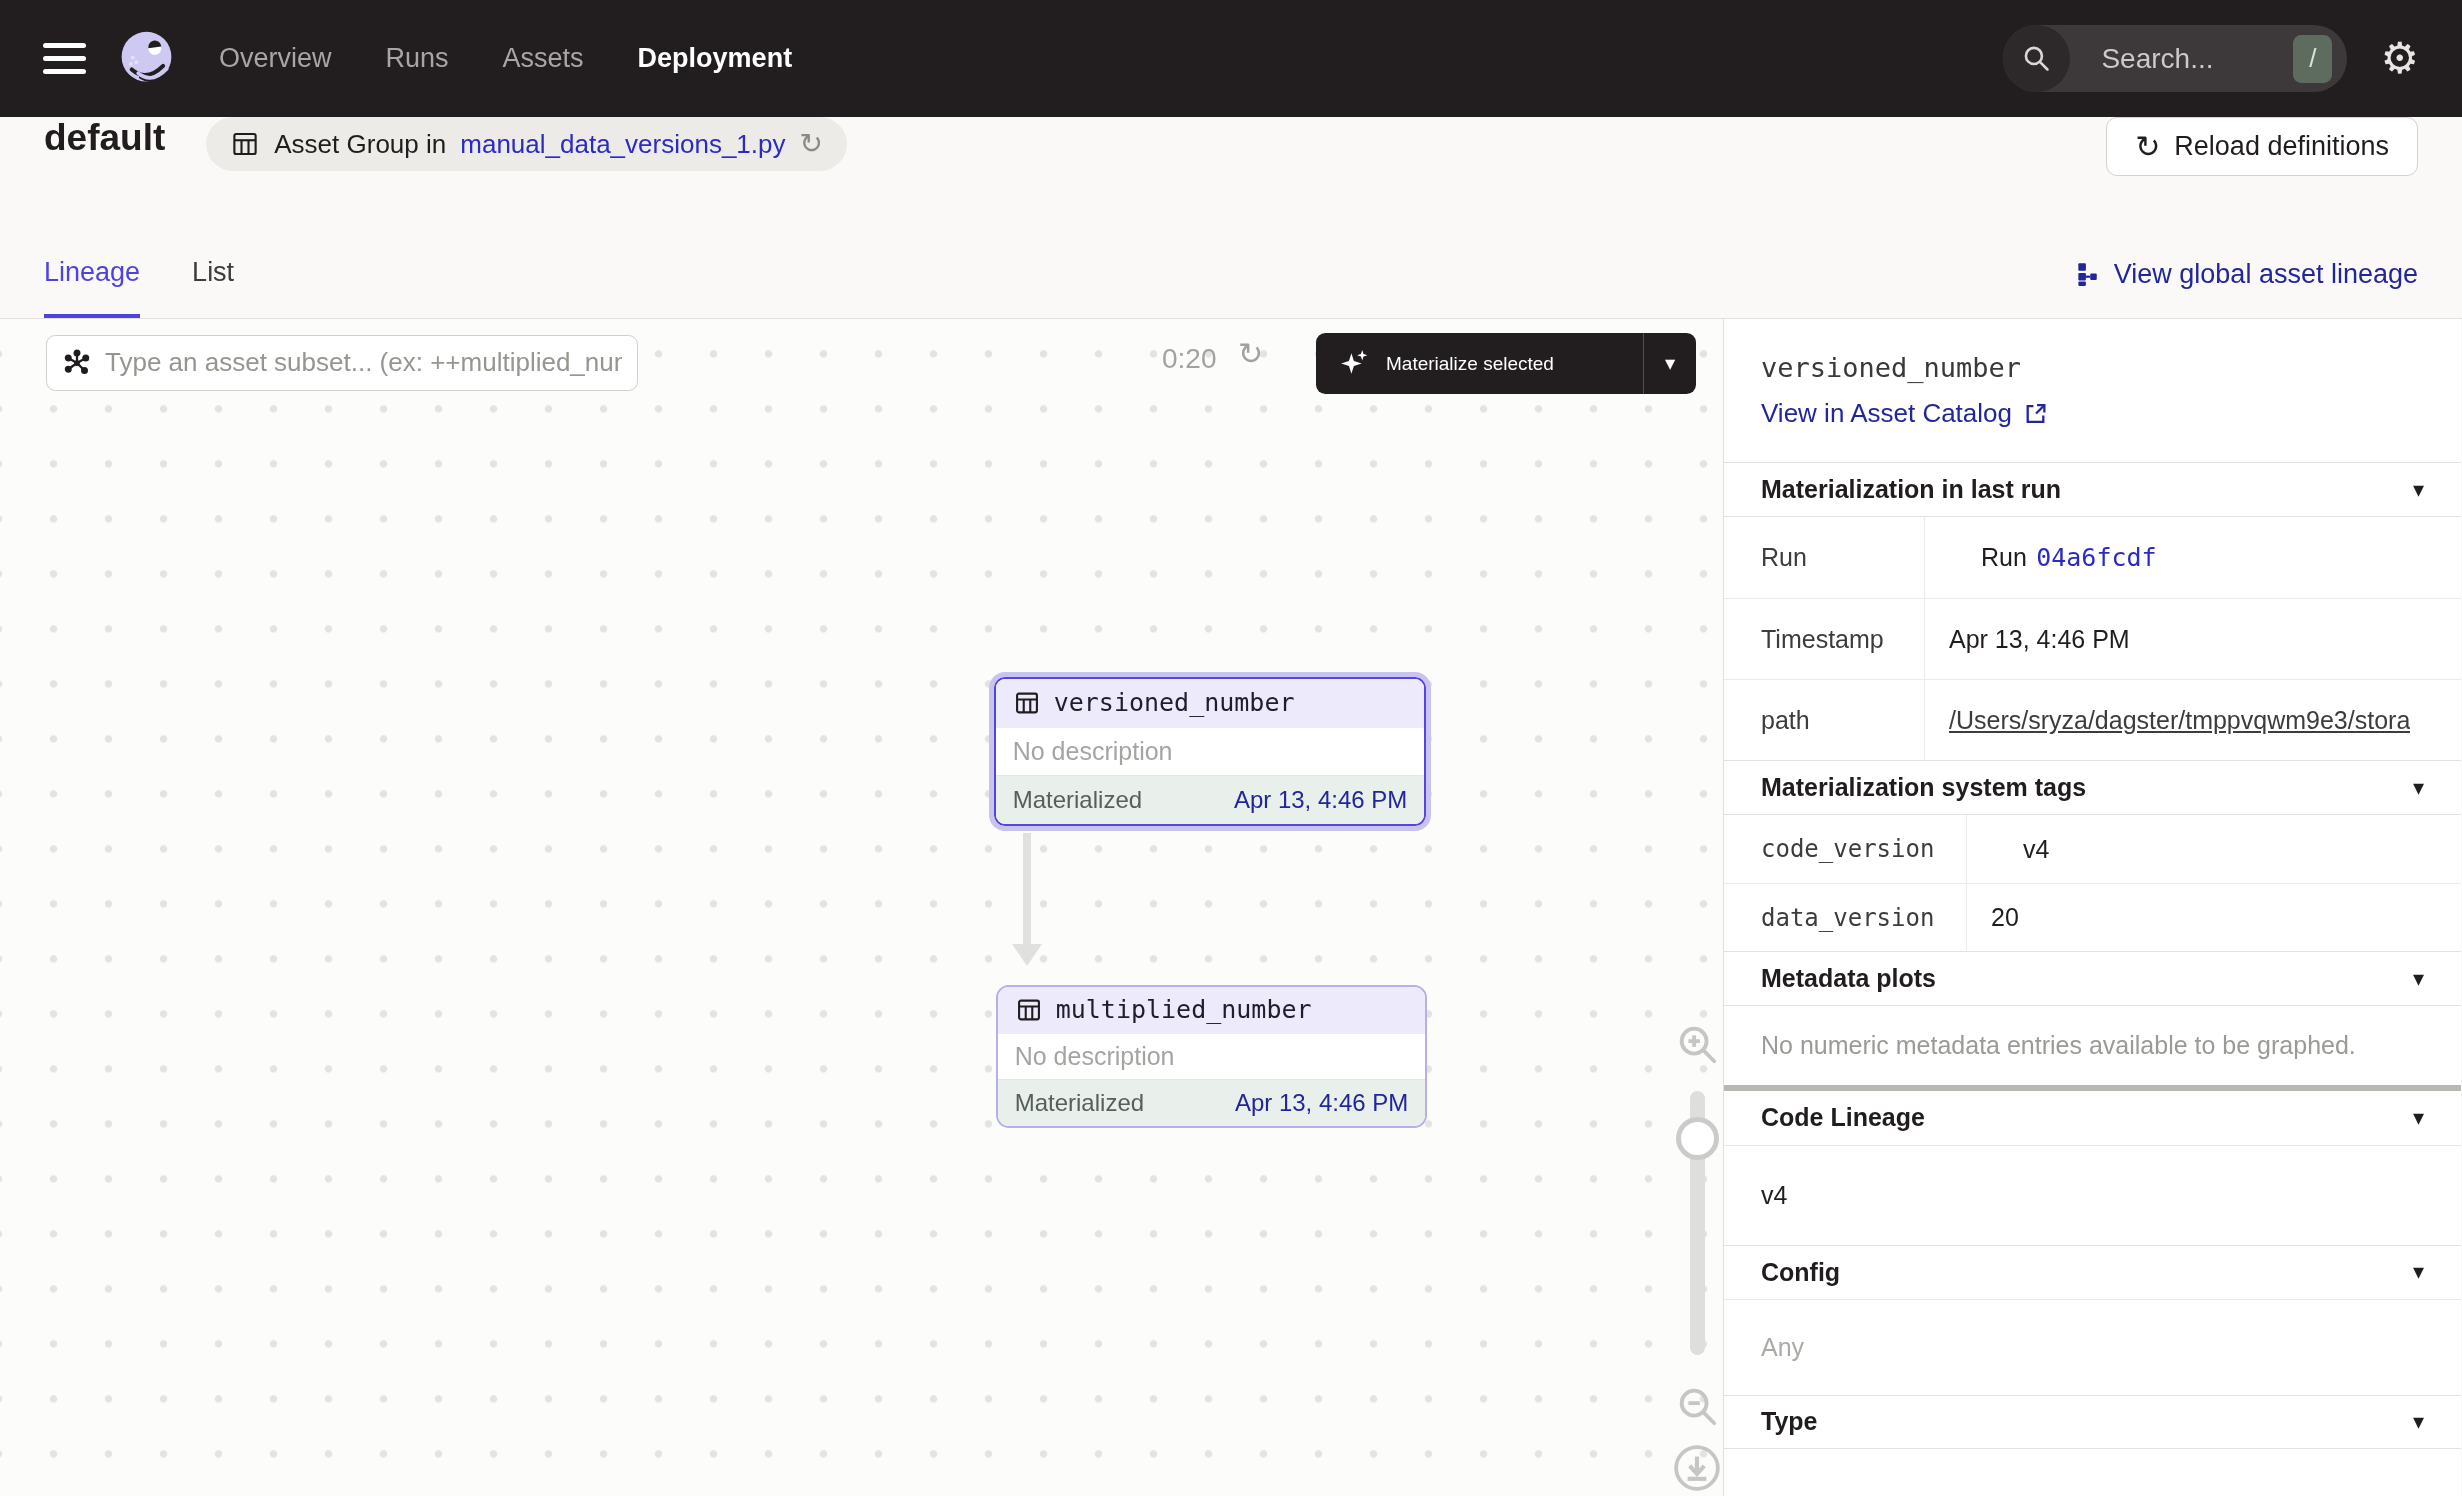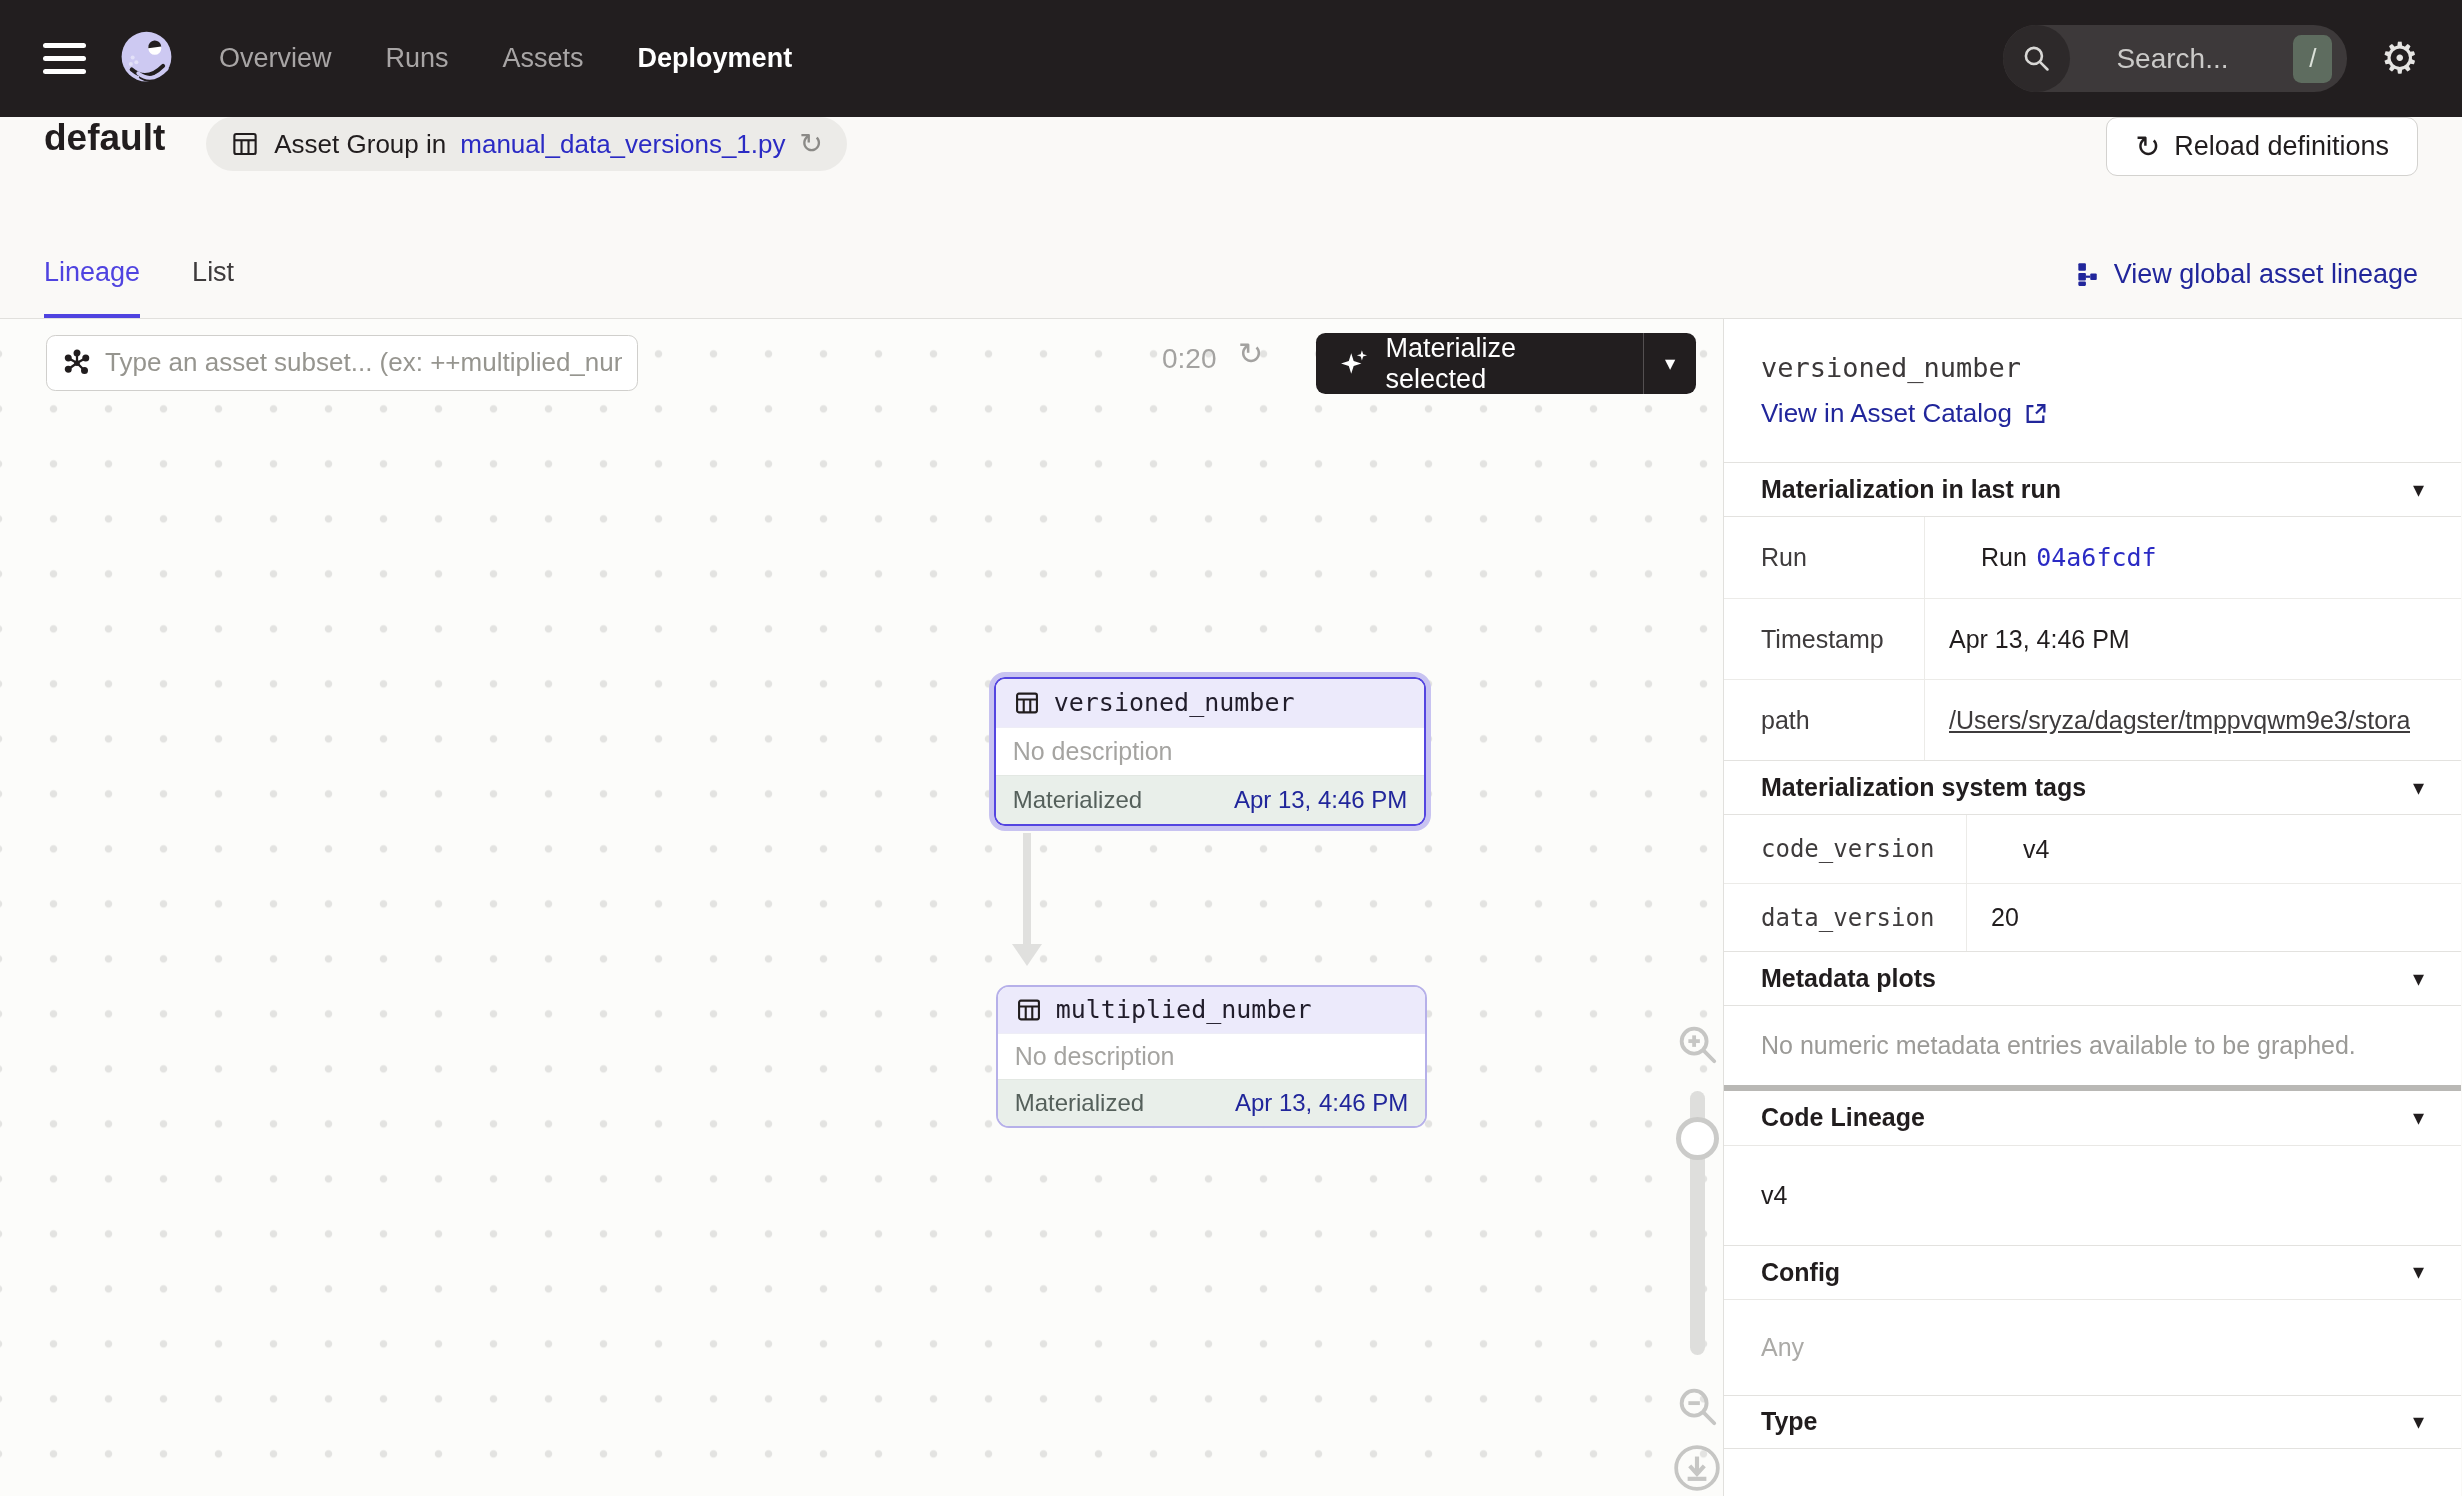--- a/index.html
+++ b/index.html
@@ -11,21 +11,21 @@
   .topnav { height:117px; background:#221E1F; display:flex; align-items:center; padding:0 43px; }
   .hamburger { width:43px; display:flex; flex-direction:column; gap:8.3px; cursor:pointer; }
   .hamburger div { height:4.6px; background:#FFFFFF; border-radius:2.8px; }
   .logo { width:59px; height:59px; margin-left:31px; }
   .nav { display:flex; gap:54px; margin-left:43px; font-size:27px; }
   .nav-item { color:#A8A5A5; cursor:pointer; }
   .nav-item.active { color:#FFFFFF; font-weight:700; }
   .topnav .spacer { flex:1; }
   .searchpill { width:344px; height:67px; background:#3D393A; border-radius:33px; display:flex; align-items:center; overflow:hidden; }
   .search-iconwrap { width:67px; height:67px; border-radius:50%; background:#2D292A; display:flex; align-items:center; justify-content:center; flex:none; }
-  .searchpill input { flex:1; background:transparent; border:none; outline:none; color:#CBCAC8; font-size:28px; font-family:"Liberation Sans",sans-serif; padding-left:10px; min-width:0;margin-left:36px; }
+  .searchpill input { flex:1; background:transparent; border:none; outline:none; color:#CBCAC8; font-size:28px; font-family:"Liberation Sans",sans-serif; padding-left:31px; min-width:0; }
   .searchpill input::placeholder { color:#CBCAC8; }
   .slash-badge { width:39px; height:48px; border-radius:8.3px; background:#5E6C5F; color:#DCE2DA; font-size:26px; display:flex; align-items:center; justify-content:center; margin-right:15px; flex:none; }
   .gear { margin-left:33px; font-size:43px; color:#E6E5E3; cursor:pointer; line-height:1; }
   .gear::after { content:"⚙"; }
 
   
   .pagehead { padding:0 44px; border-bottom:0.9px solid #E1E0DD; background:#FAF9F7; }
   .headrow { height:113px; display:flex; }
   .page-title { font-size:37px; font-weight:700; }
   .group-chip { margin-left:41px; height:54px; border-radius:27px; background:#ECEBE8; display:flex; align-items:center; gap:14px; padding:0 24px; font-size:26px; cursor:pointer; }
@@ -46,21 +46,21 @@
     background-color:#FCFCFA;
     background-image:radial-gradient(circle, #E3E3E1 3.2px, transparent 4.2px);
     background-size:55px 55px; background-position:26px 7.4px; }
 
   .subset-input { position:absolute; left:46px; top:15.7px; width:592px; height:56px; background:#FFFFFF; border:1.9px solid #D0CFCC; border-radius:9.3px; display:flex; align-items:center; padding:0 15px; gap:13px; }
   .subset-input input { flex:1; border:none; outline:none; font-size:26px; color:#211D1E; font-family:"Liberation Sans",sans-serif; min-width:0; }
   .subset-input input::placeholder { color:#96958F; }
   .timer { position:absolute; left:1162px; top:24px; font-size:28px; color:#A3A2A0; }
   .graph-refresh { position:absolute; left:1238px; top:20.4px; font-size:30px; color:#A3A2A0; cursor:pointer; }
   .mat-btn { position:absolute; left:1316px; top:14px; height:61px; width:380px; background:#221E1F; border-radius:9.3px; display:flex; align-items:center; overflow:hidden; cursor:pointer; }
-  .mat-main { display:flex; align-items:center; gap:15px; padding:0 22px; color:#FFFFFF; font-size:27px; flex:1; }
+  .mat-main { display:flex; align-items:center; gap:15px; padding:0 22px; color:#FFFFFF; font-size:19px; flex:1; }
   .mat-div { width:0.9px; height:100%; background:#545051; }
   .mat-caret { width:52px; display:flex; align-items:center; justify-content:center; color:#FFFFFF; }
   .caret { font-family:"DejaVu Sans",sans-serif; font-size:20.4px; line-height:1; }
   .caret::after { content:"▾"; }
 
   
   .node { position:absolute; background:#FFFFFF; display:flex; flex-direction:column; overflow:hidden; cursor:pointer; }
   .node.selected { border:2.8px solid #5445E0; border-radius:11px; outline:5.6px solid #C8C3F1; }
   .node.normal { border:2.8px solid #B6B0E9; border-radius:13px; }
   .node-head { flex:1; background:#ECEAFB; display:flex; align-items:center; gap:13px; padding:0 16.7px; font-size:25px; color:#211D2B; font-family:"DejaVu Sans Mono",monospace; }

